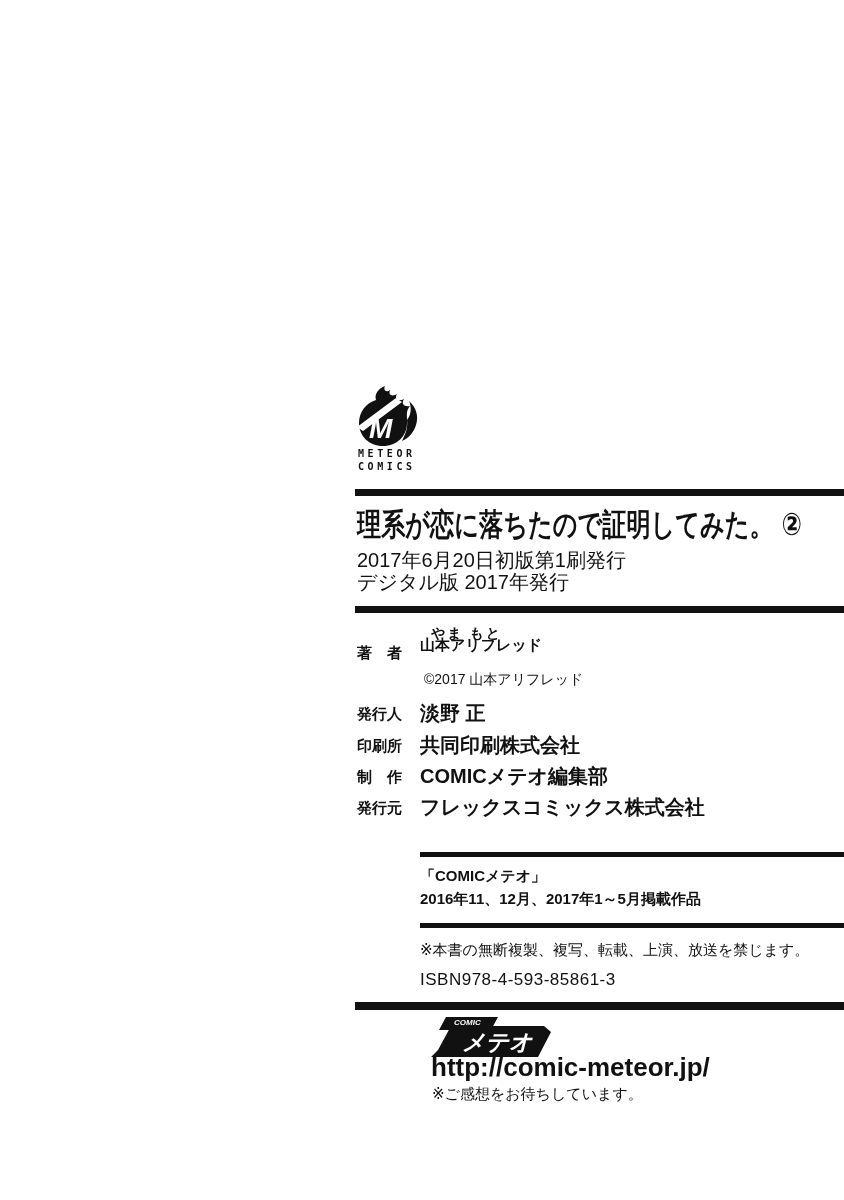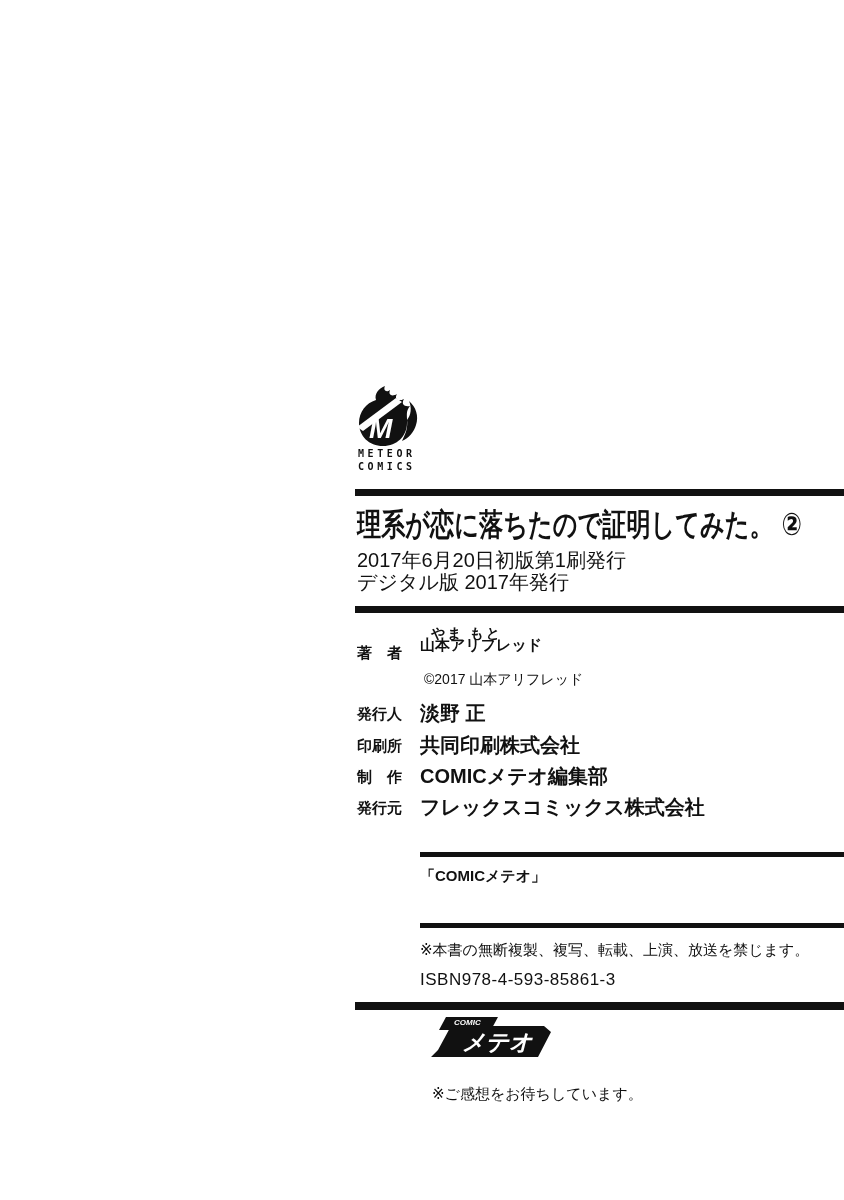--- a/index.html
+++ b/index.html
@@ -103,31 +103,33 @@
   <div class="value" style="top:732px">共同印刷株式会社</div>
 
   <div class="label" style="top:768px">制　作</div>
   <div class="value" style="top:763px">COMICメテオ編集部</div>
 
   <div class="label" style="top:799px">発行元</div>
   <div class="value" style="top:794px">フレックスコミックス株式会社</div>
 
   <div class="rule rule-inner-top"></div>
   <div class="mag-line1">「COMICメテオ」</div>
+  <div class="mag-line2">2016年11、12月、2017年1～5月掲載作品</div>
   <div class="rule rule-inner-bottom"></div>
 
   <div class="notice">※本書の無断複製、複写、転載、上演、放送を禁じます。</div>
   <div class="isbn">ISBN978-4-593-85861-3</div>
 
   <div class="rule rule-full"></div>
 
   <div class="footer-logo">
     <svg width="124" height="42" viewBox="0 0 124 42">
       <polygon points="16,1 68,1 61,14 9,14" fill="#111111"></polygon>
       <text x="24" y="9" font-size="8" font-weight="bold" font-style="italic" fill="#ffffff" font-family="Liberation Sans, DejaVu Sans, sans-serif">COMIC</text>
       <text x="26" y="13.5" font-size="3.5" font-weight="bold" fill="#ffffff" opacity="0.85" font-family="Liberation Sans, DejaVu Sans, sans-serif">METEOR</text>
       <polygon points="8,34 21,10 114,10 121,16 108,41 1,41" fill="#111111"></polygon>
       <text x="32" y="34" font-size="23" font-weight="bold" font-style="italic" fill="#ffffff" font-family="Liberation Sans, DejaVu Sans, sans-serif">メテオ</text>
     </svg>
   </div>
+  <div class="footer-url">http://comic-meteor.jp/</div>
   <div class="footer-feedback">※ご感想をお待ちしています。</div>
 
 </div>
 
 </body></html>

